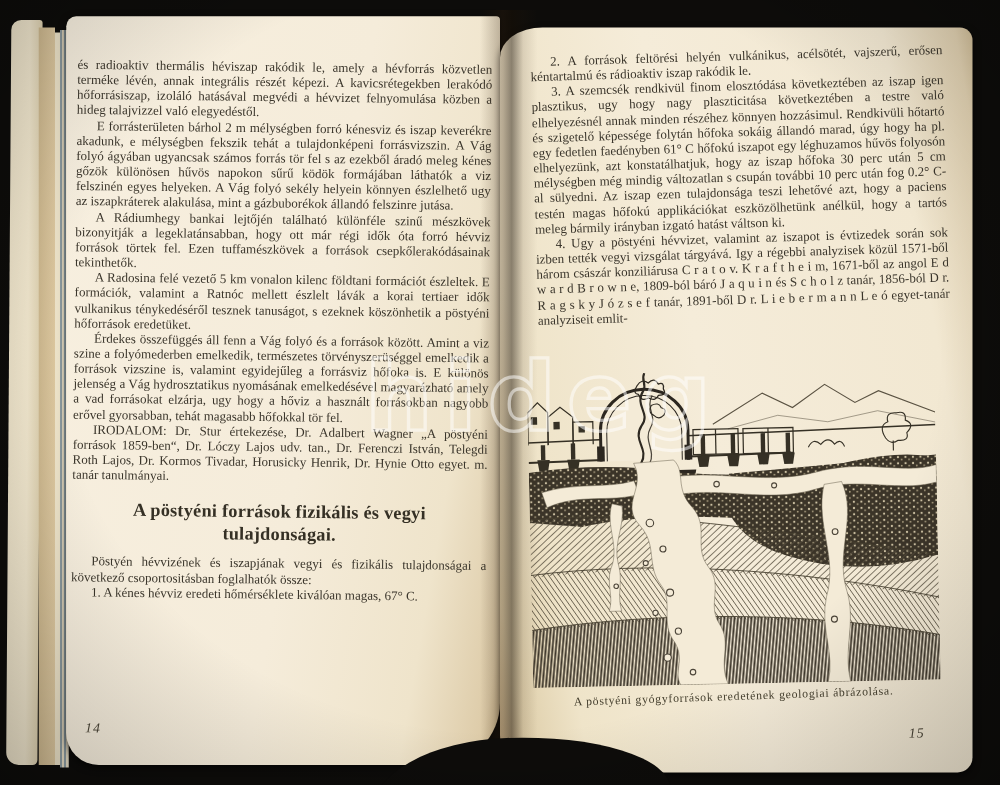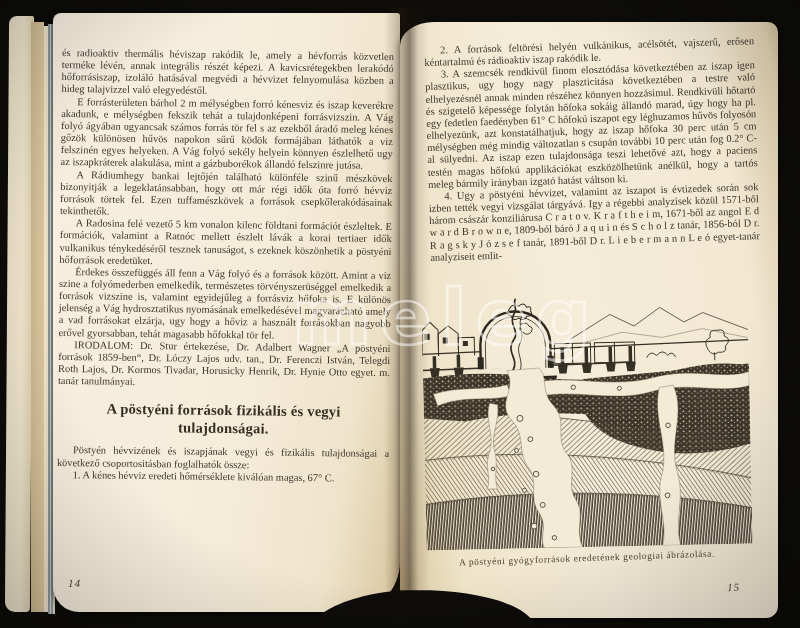--- a/index.html
+++ b/index.html
@@ -197,14 +197,14 @@
     </g>
   </svg>
 
   <div id="caption">A pöstyéni gyógyforrások eredetének geologiai ábrázolása.</div>
   <div id="pagenum-right" class="pagenum">15</div>
 
   <div class="gutter"></div>
   <div class="bottom-wedge"></div>
   <div class="vign"></div>
 
-  <div id="watermark">meleg</div>
+  <div id="watermark">hideg</div>
 </div>
 
 </body></html>

